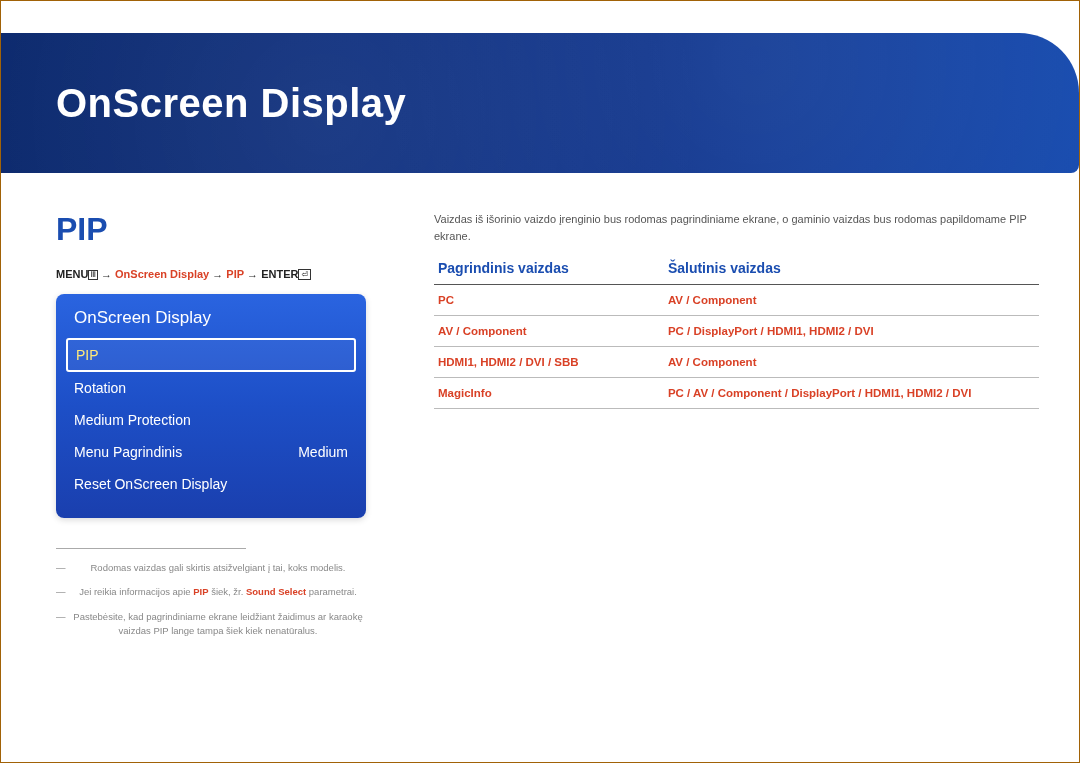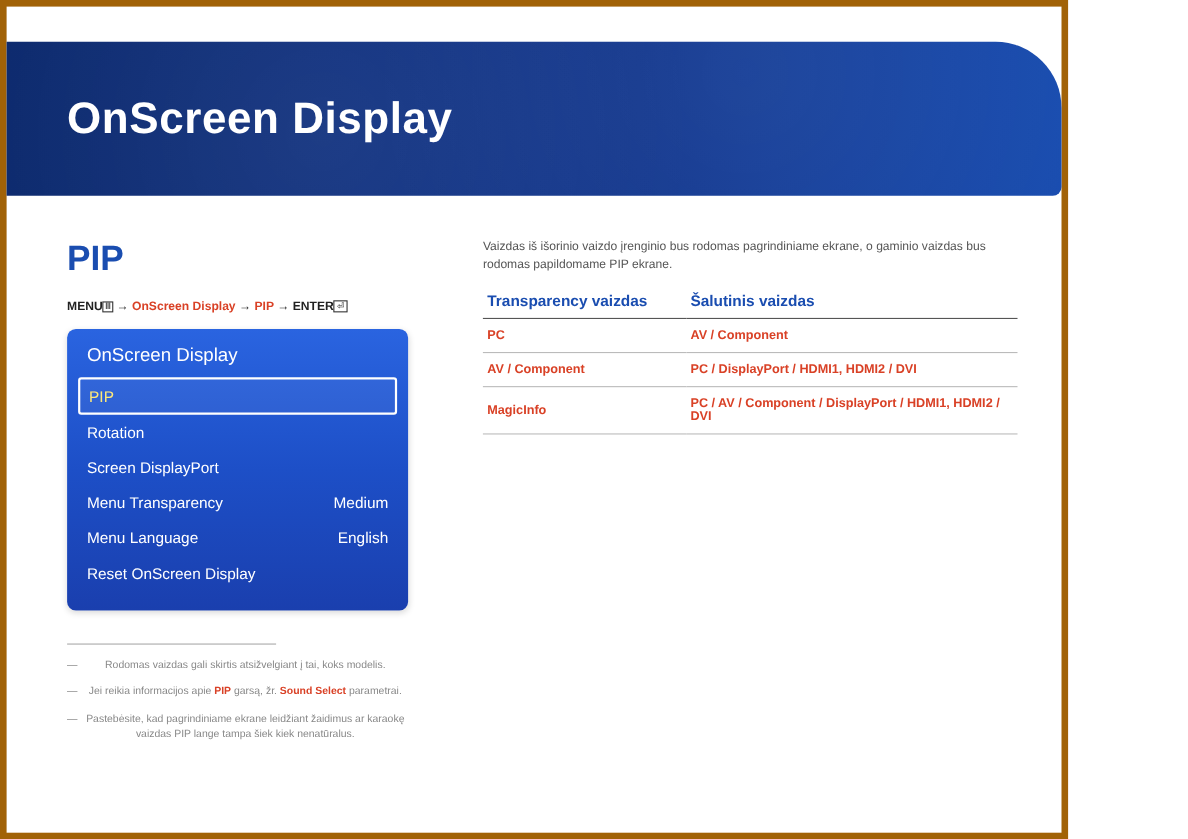--- a/index.html
+++ b/index.html
@@ -6,23 +6,23 @@
   body {
     width: 1080px;
     height: 763px;
     font-family: Arial, "Helvetica Neue", sans-serif;
     background: #fff;
     color: #333;
     position: relative;
     overflow: hidden;
   }
   .page {
-    width: 971px;
+    width: 1080px;
     height: 763px;
-    border: 6px solid #a16207;
+    border: 1px solid #a16207;
     background: #fff;
     position: relative;
   }
   .header-banner {
     position: absolute;
     top: 32px;
     left: 0;
     right: 0;
     height: 140px;
     background: linear-gradient(90deg, #0d2a6e 0%, #12378e 60%, #1a4db0 100%);
@@ -206,63 +206,63 @@
 
       <div class="osd-panel">
         <div class="osd-title">OnScreen Display</div>
         <div class="osd-item selected">
           <span>PIP</span>
         </div>
         <div class="osd-item">
           <span>Rotation</span>
         </div>
         <div class="osd-item">
-          <span>Screen DisplayPort</span>
-        </div>
-        <div class="osd-item">
-          <span>Menu Transparency</span>
+          <span>Medium Protection</span>
+        </div>
+        <div class="osd-item">
+          <span>Menu Pagrindinis</span>
           <span class="osd-val">Medium</span>
-        </div>
-        <div class="osd-item">
-          <span>Menu Language</span>
-          <span class="osd-val">English</span>
         </div>
         <div class="osd-item">
           <span>Reset OnScreen Display</span>
         </div>
       </div>
 
       <hr class="footnote-divider">
       <ul class="footnotes">
         <li>Rodomas vaizdas gali skirtis atsižvelgiant į tai, koks modelis.</li>
         <li>
-          <span>Jei reikia informacijos apie </span><span class="hl">PIP</span><span> garsą, žr. </span><span class="hl">Sound Select</span><span> parametrai.</span>
+          <span>Jei reikia informacijos apie </span><span class="hl">PIP</span><span> šiek, žr. </span><span class="hl">Sound Select</span><span> parametrai.</span>
         </li>
         <li>Pastebėsite, kad pagrindiniame ekrane leidžiant žaidimus ar karaokę vaizdas PIP lange tampa šiek kiek nenatūralus.</li>
       </ul>
     </div>
 
     <div class="right-col">
       <div class="desc-text">Vaizdas iš išorinio vaizdo įrenginio bus rodomas pagrindiniame ekrane, o gaminio vaizdas bus rodomas papildomame PIP ekrane.</div>
 
       <table class="param-table">
         <thead>
           <tr>
-            <th style="width:38%">Transparency vaizdas</th>
+            <th style="width:38%">Pagrindinis vaizdas</th>
             <th>Šalutinis vaizdas</th>
           </tr>
         </thead>
         <tbody>
           <tr>
             <td>PC</td>
             <td>AV / Component</td>
           </tr>
           <tr>
             <td>AV / Component</td>
             <td>PC / DisplayPort / HDMI1, HDMI2 / DVI</td>
+          </tr>
+          <tr>
+            <td>HDMI1, HDMI2 / DVI / SBB</td>
+            <td>AV / Component</td>
           </tr>
           <tr>
             <td>MagicInfo</td>
             <td>PC / AV / Component / DisplayPort / HDMI1, HDMI2 / DVI</td>
           </tr>
         </tbody>
       </table>
     </div>
 
   </div>

